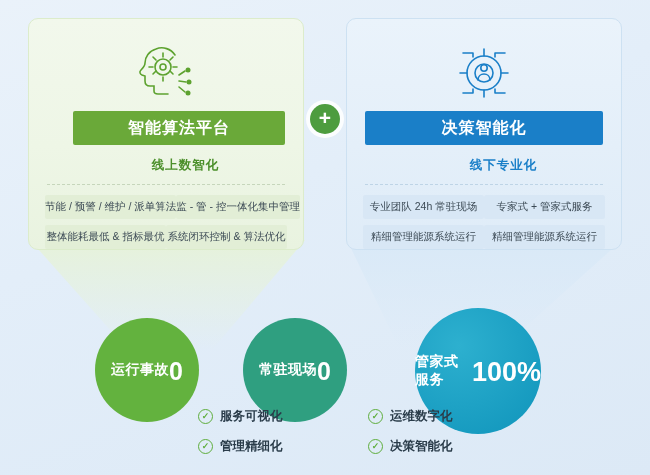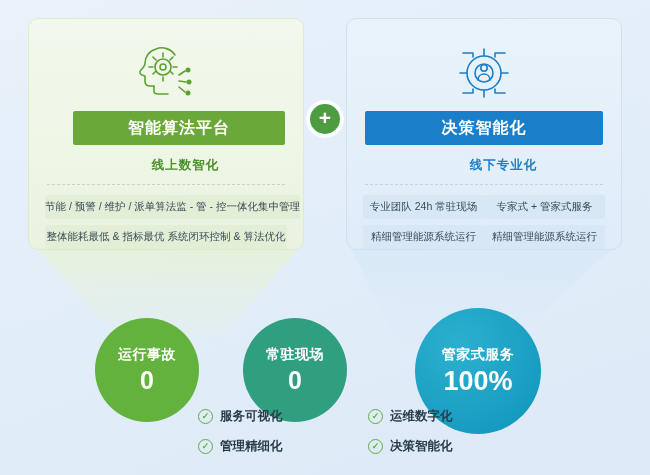--- a/index.html
+++ b/index.html
@@ -121,21 +121,21 @@
     position: absolute;
     top: 318px; left: 95px;
     width: 460px; height: 105px;
   }
   .circle {
     position: absolute;
     width: 104px; height: 104px;
     border-radius: 50%;
     color: #fff;
     display: flex;
-    flex-direction: column;
+    flex-direction: row;
     align-items: center;
     justify-content: center;
   }
   .c1 { left: 0;   background: #63b23e; }
   .c2 { left: 148px; background: #2f9f80; }
   .c3 { left: 320px; width: 126px; height: 126px; top: -10px; background: #1aa0c4;
         background: radial-gradient(circle at 35% 30%, #2db0cf, #0f94bb); }
   .c-label { font-size: 14px; font-weight: bold; letter-spacing: 0.5px; }
   .c-value { font-size: 25px; font-weight: bold; margin-top: 2px; }
   .c3 .c-value { font-size: 27px; }

